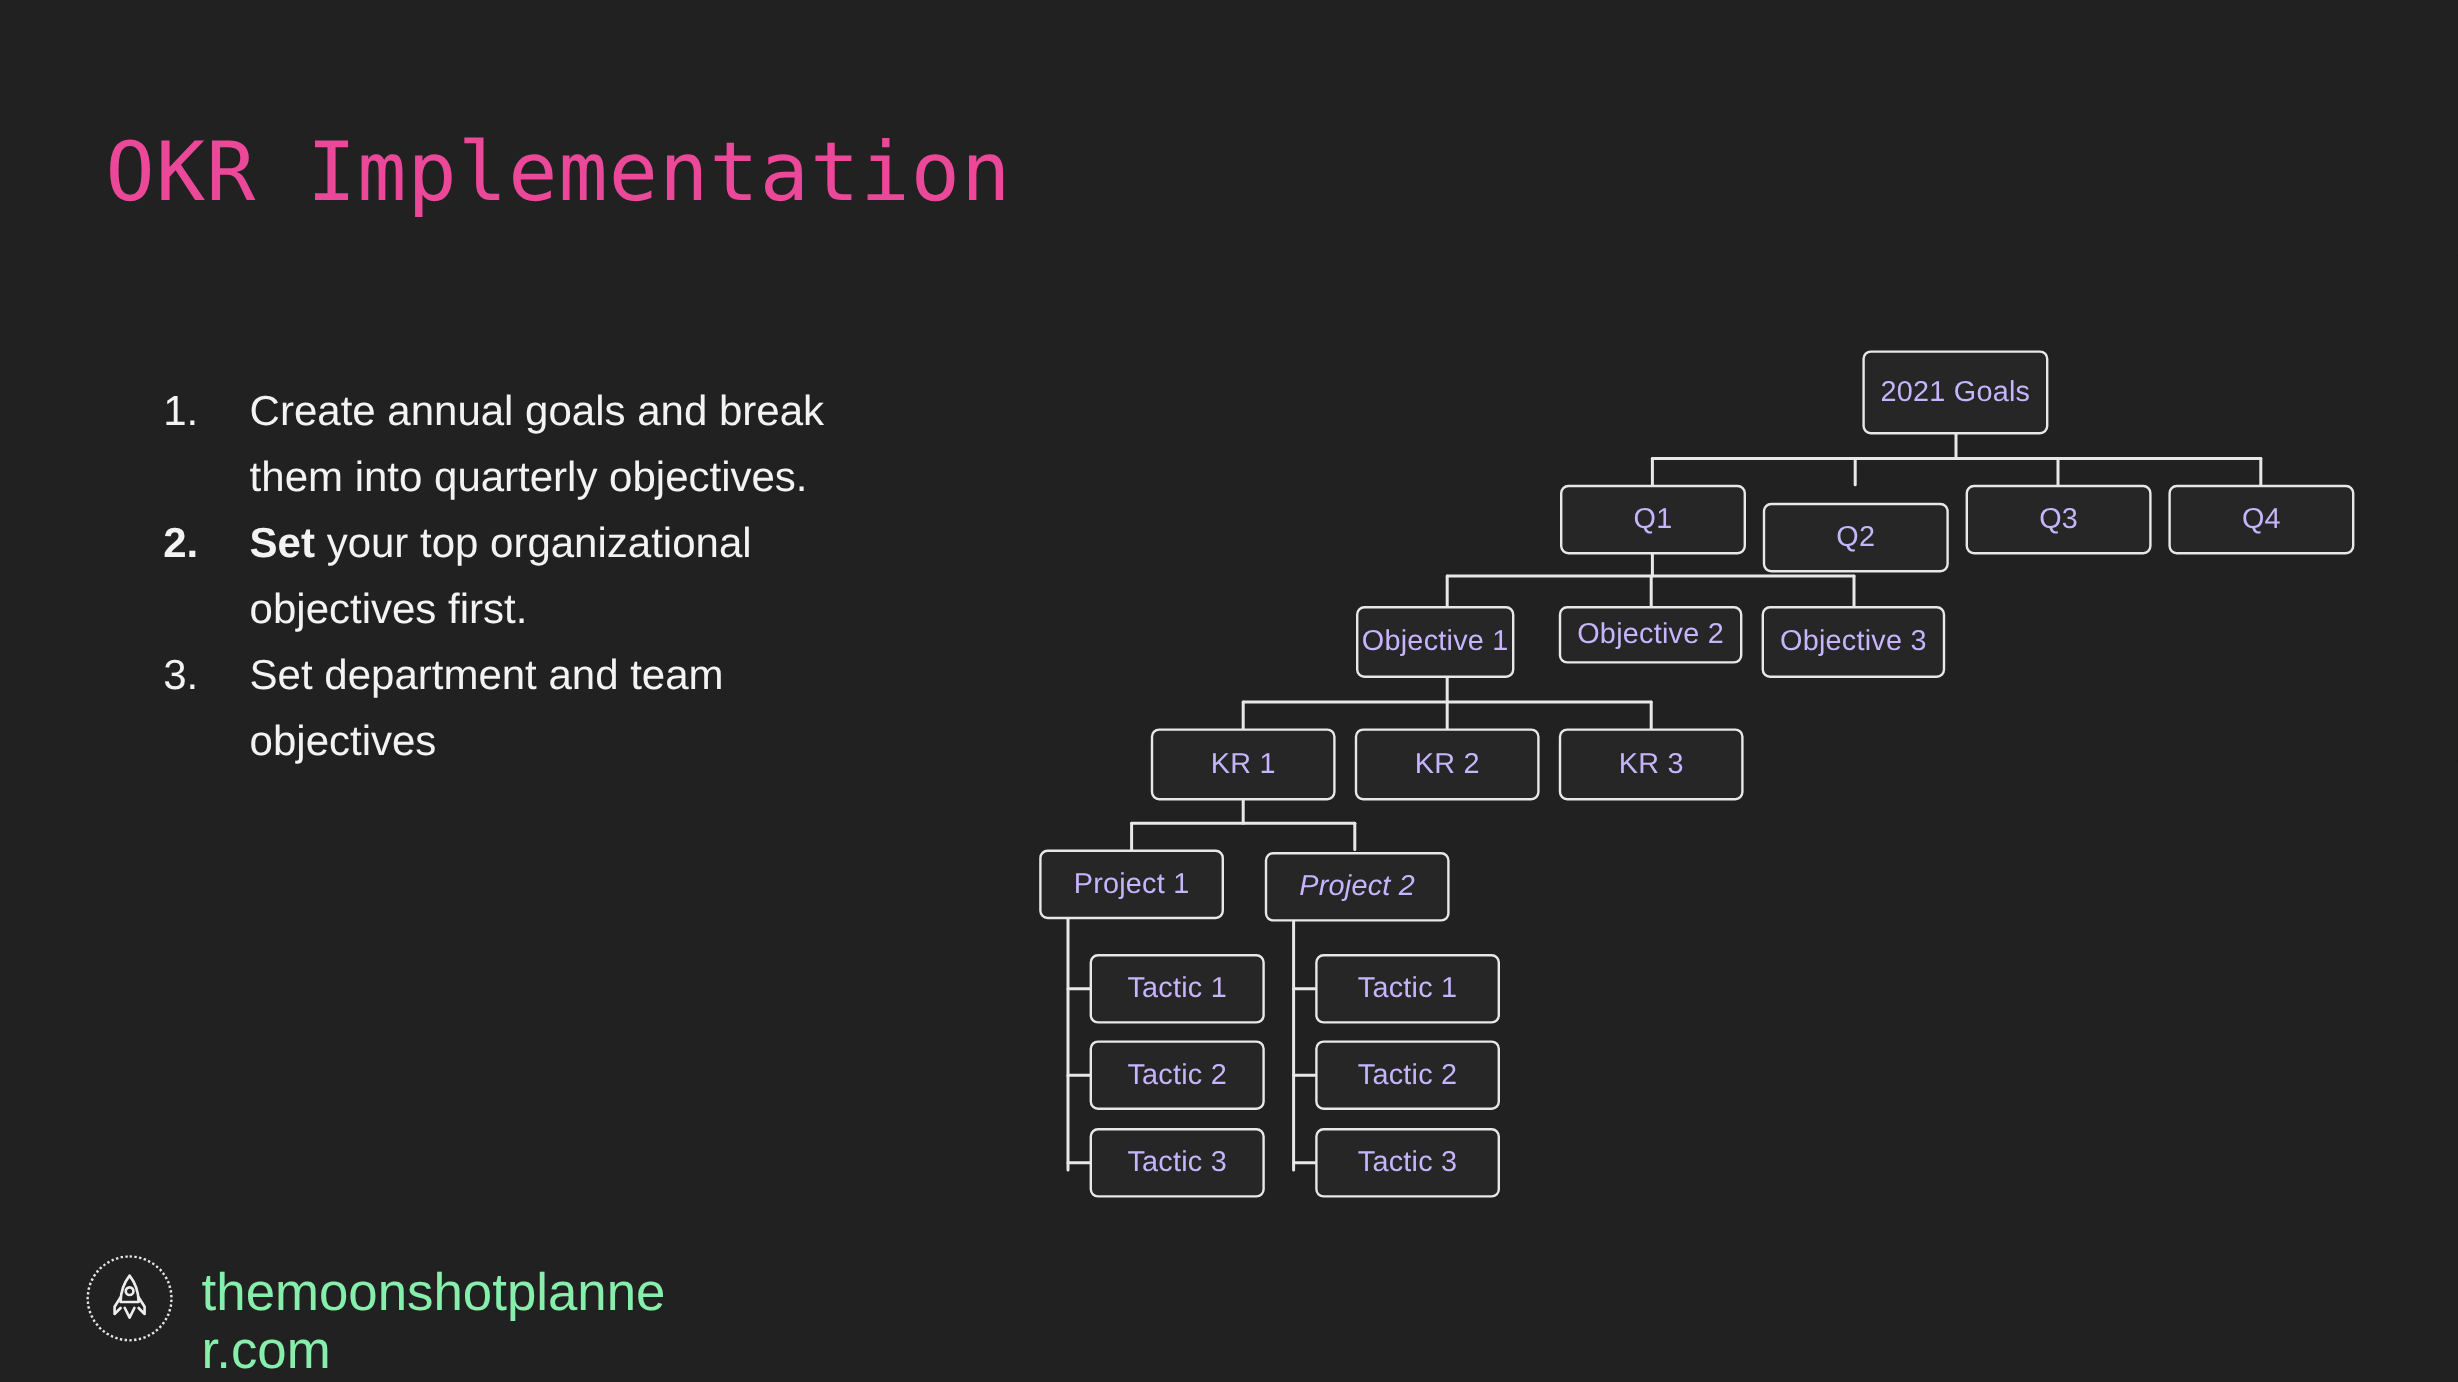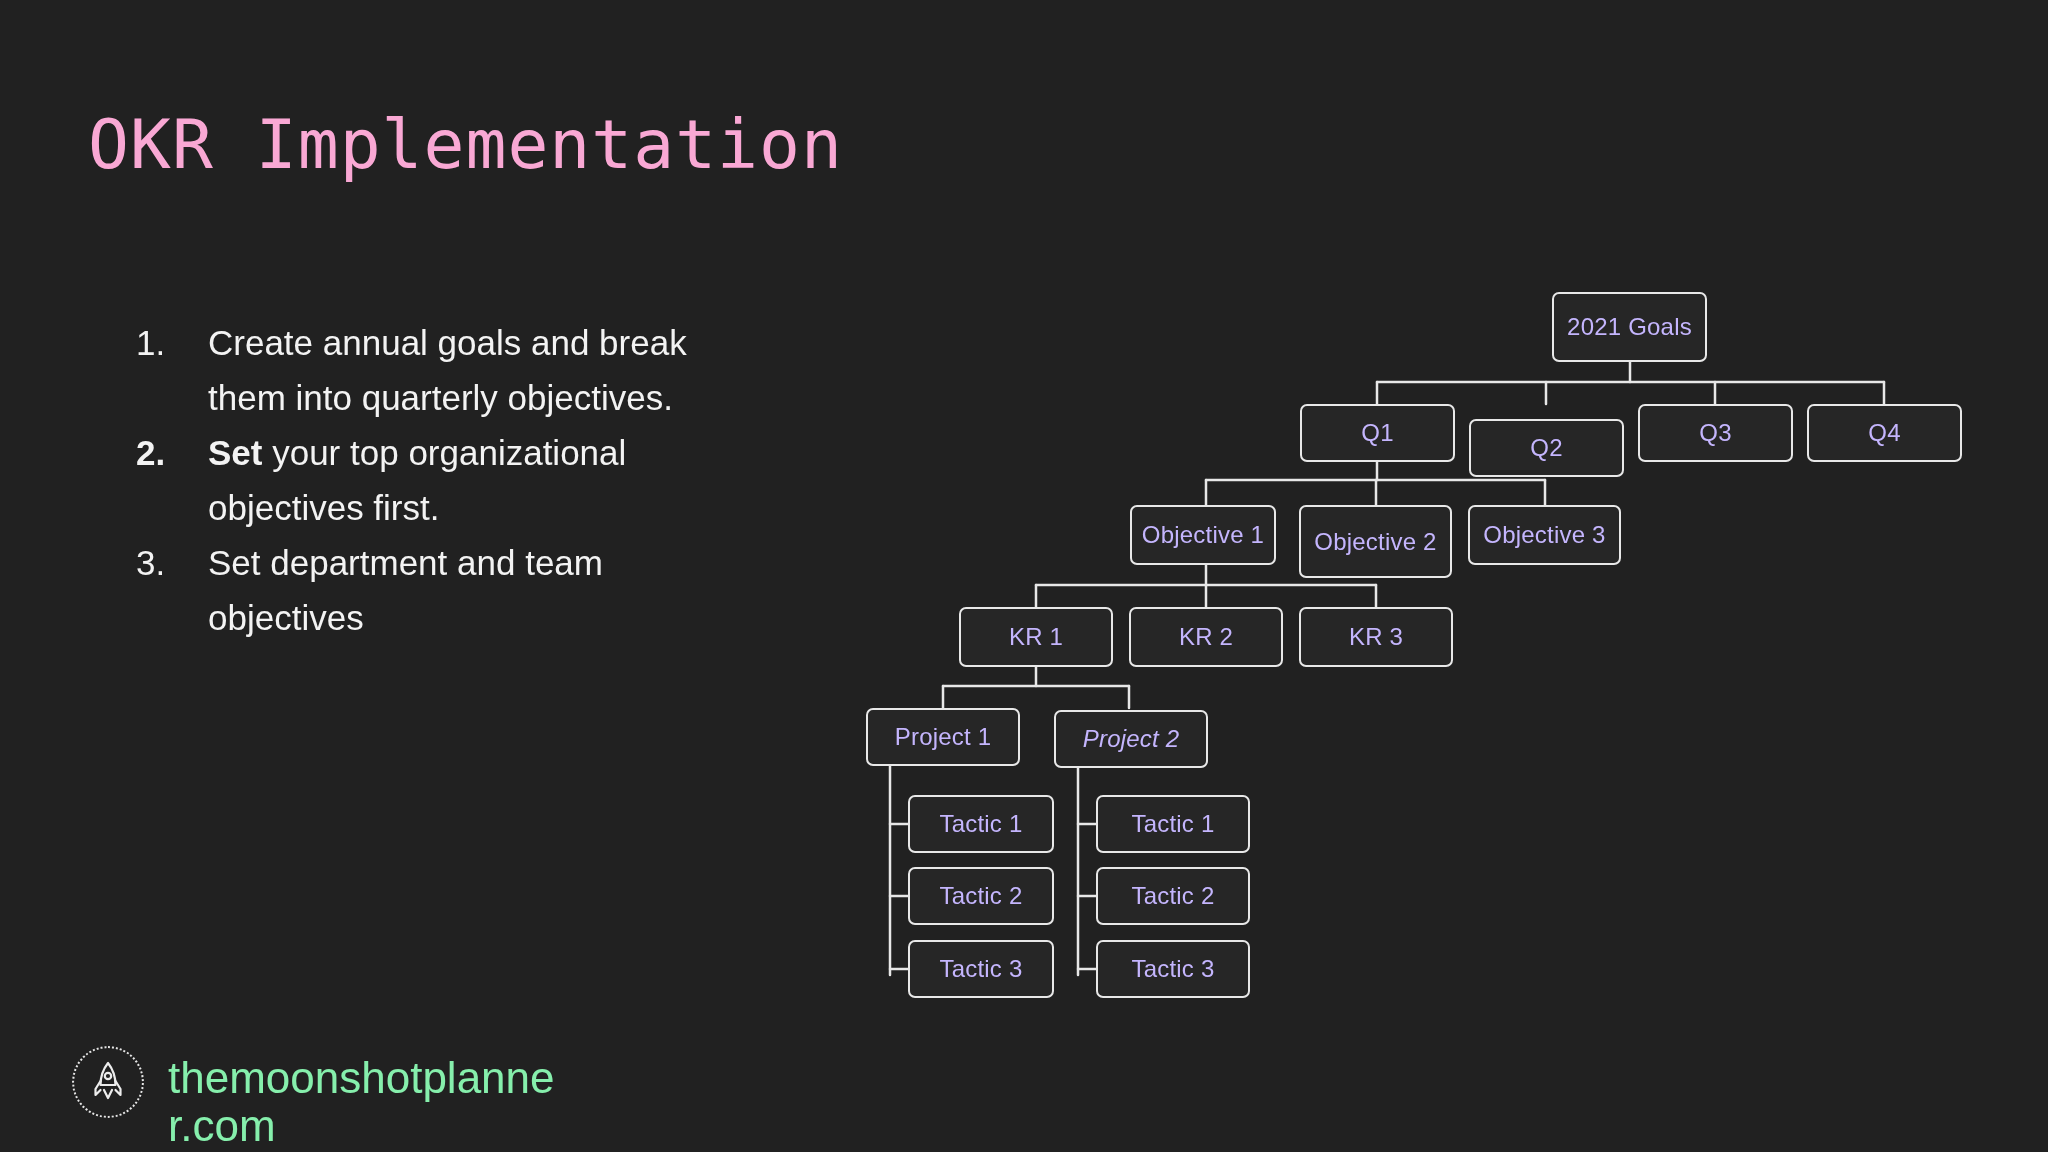--- a/index.html
+++ b/index.html
@@ -20,21 +20,21 @@
 
   
   #page-title {
     position: absolute;
     left: 88px;
     top: 108px;
     font-family: "DejaVu Sans Mono", "Liberation Mono", monospace;
     font-size: 68px;
     font-weight: 400;
     letter-spacing: 1px;
-    color: #f9a8d4;
+    color: #ec4899;
     white-space: nowrap;
     line-height: 1.1;
   }
 
   
   #steps-list {
     position: absolute;
     left: 136px;
     top: 315px;
     width: 620px;
@@ -180,22 +180,22 @@
       </g>
     </svg>
 
     <div class="node" style="left:1552px; top:292px; width:155px; height:70px;">2021 Goals</div>
 
     <div class="node" style="left:1300px; top:404px; width:155px; height:58px;">Q1</div>
     <div class="node" style="left:1469px; top:419px; width:155px; height:58px;">Q2</div>
     <div class="node" style="left:1638px; top:404px; width:155px; height:58px;">Q3</div>
     <div class="node" style="left:1807px; top:404px; width:155px; height:58px;">Q4</div>
 
-    <div class="node" style="left:1130px; top:505px; width:146px; height:60px;">Objective 1</div>
-    <div class="node" style="left:1299px; top:505px; width:153px; height:73px;">Objective 2</div>
+    <div class="node" style="left:1130px; top:505px; width:132px; height:60px;">Objective 1</div>
+    <div class="node" style="left:1299px; top:505px; width:153px; height:48px;">Objective 2</div>
     <div class="node" style="left:1468px; top:505px; width:153px; height:60px;">Objective 3</div>
 
     <div class="node" style="left:959px; top:607px; width:154px; height:60px;">KR 1</div>
     <div class="node" style="left:1129px; top:607px; width:154px; height:60px;text-align:right;">KR 2</div>
     <div class="node" style="left:1299px; top:607px; width:154px; height:60px;">KR 3</div>
 
     <div class="node" style="left:866px; top:708px; width:154px; height:58px;">Project 1</div>
     <div class="node" style="left:1054px; top:710px; width:154px; height:58px;font-style:italic;">Project 2</div>
 
     <div class="node" style="left:908px; top:795px; width:146px; height:58px;">Tactic 1</div>

